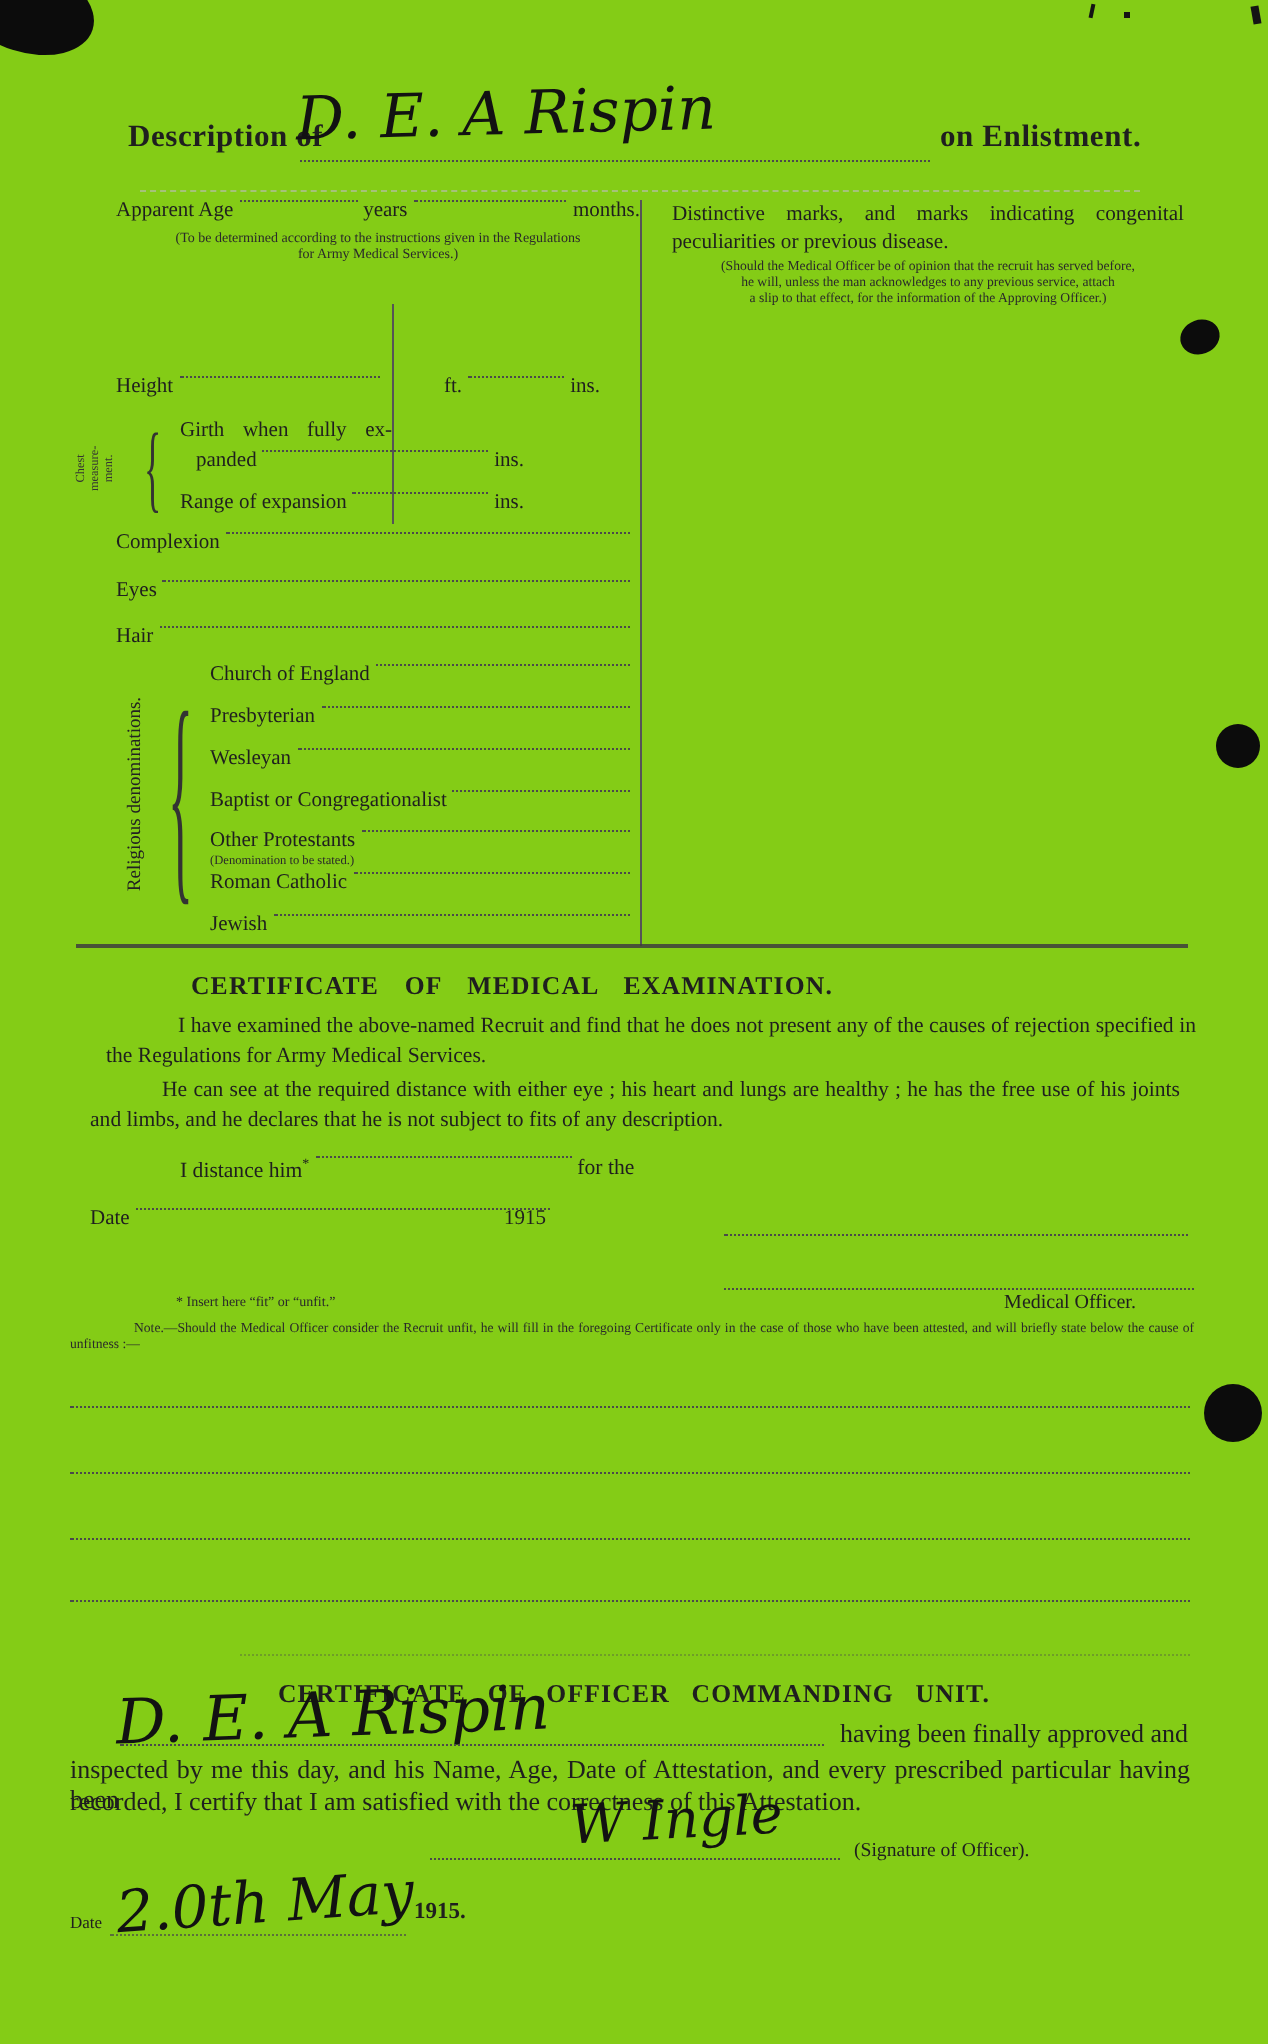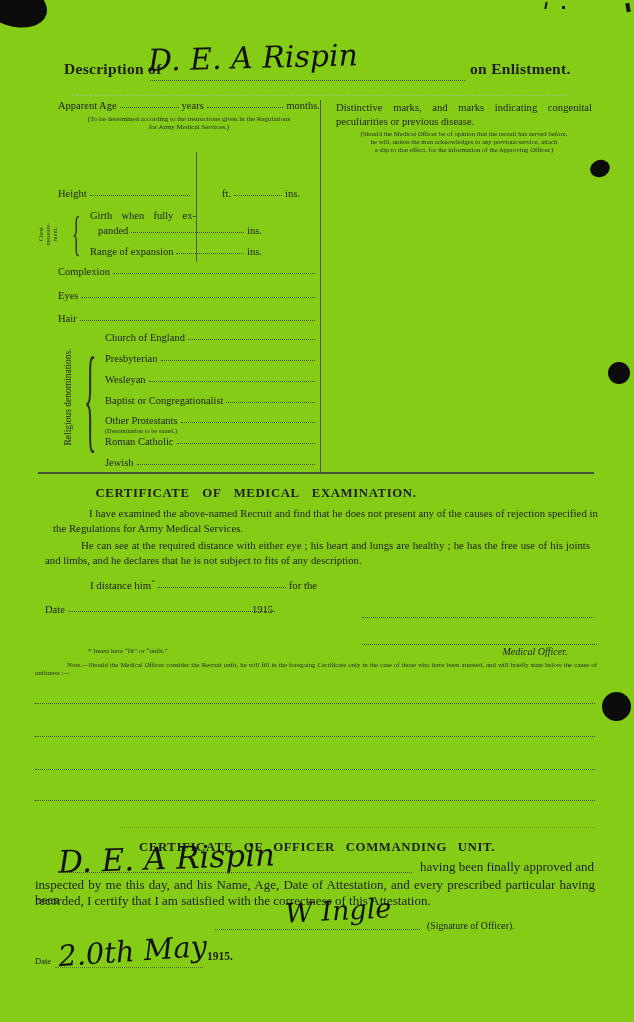--- a/index.html
+++ b/index.html
@@ -1,38 +1,38 @@
 <!DOCTYPE html>
 <html><head>
 <meta charset="utf-8">
 <style>
   html,body{margin:0;padding:0;background:#e9e9e9}
   .page{position:relative;width:634px;height:1022px;background:#84cc16;
         font-family:"Liberation Serif",serif;color:#1f1f1f;overflow:hidden;margin:0 auto}
   .abs{position:absolute}
-  .row{display:flex;align-items:flex-end}
+  .row{display:flex;align-items:flex-start}
   .lbl{white-space:nowrap}
   .dots{flex:1;border-bottom:1.2px dotted #4a4a4a;margin:0 3px 3px 3px}
   .dotline{border-bottom:1.2px dotted #4a4a4a}
   .sm{font-size:10.5px}
   .body-txt{font-size:13px;line-height:15px}
   .tiny{font-size:7px;line-height:8px;color:#2a2a2a}
   .tiny2{font-size:6.8px;line-height:7.8px;color:#2a2a2a}
   .pre{white-space:pre-line}
   .hand{font-family:"DejaVu Serif",serif;font-style:italic;color:#121212}
   .title{font-weight:700;letter-spacing:.6px;word-spacing:9px;font-size:12.8px;text-align:center}
   .para{font-size:10.8px;line-height:15px;text-align:justify;text-indent:36px}
   .vr{border-left:1.2px solid #555}
   .hrule{border-top:2px solid #3d3d3d;opacity:.85}
   .vlabel{font-size:6.2px;line-height:6.8px;text-align:center;color:#333}
   .vlabel2{font-size:9.5px;color:#222;text-align:center}
   .brace{display:inline-block;font-weight:400;color:#333;transform-origin:top center}
   .dot{background:#0c0c0c;border-radius:50%}
   .speck{background:#141414}
-  .ital{font-style:italic}
+  .ital{}
   .bold-force{font-weight:600;font-size:12.5px;letter-spacing:.3px}
   .just-last{text-align:justify;text-align-last:justify}
 </style>
 </head>
 <body>
 
 <div class="page">
 
   <div class="abs dot" style="left:-22px;top:-18px;width:70px;height:44px;transform:rotate(18deg)"></div>
   <div class="abs speck" style="left:545px;top:2px;width:2px;height:7px;transform:rotate(12deg)"></div>

